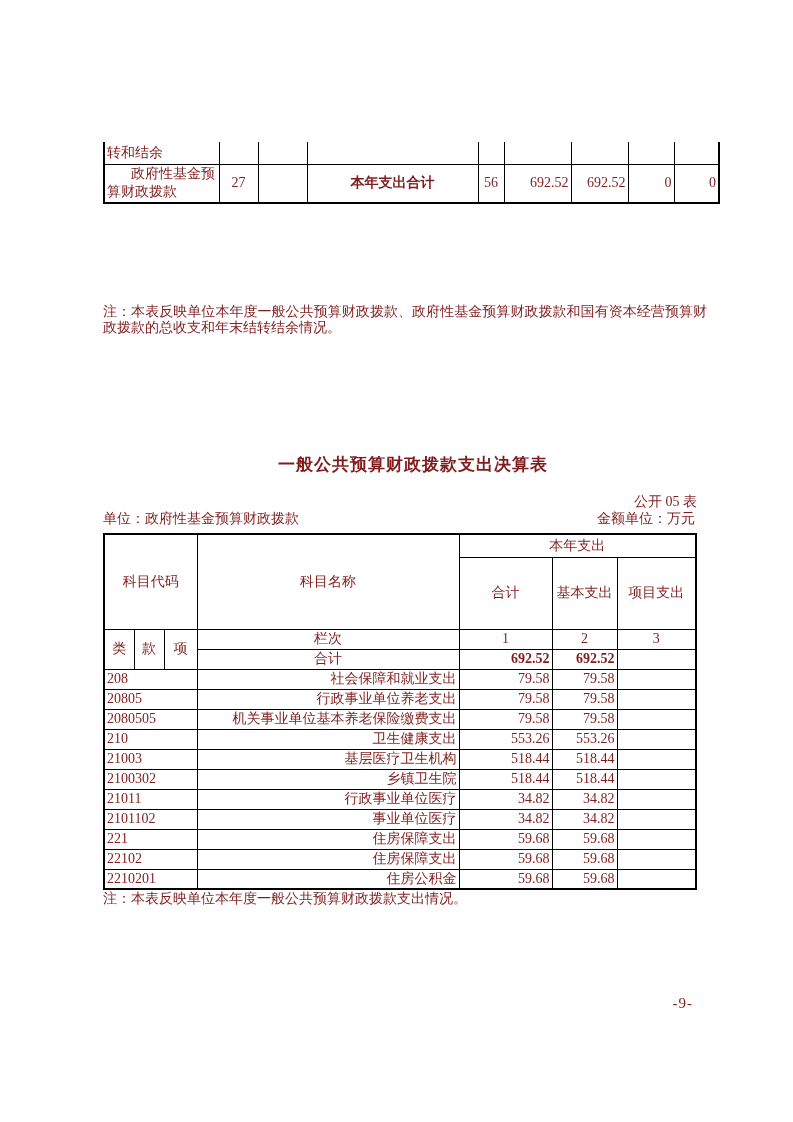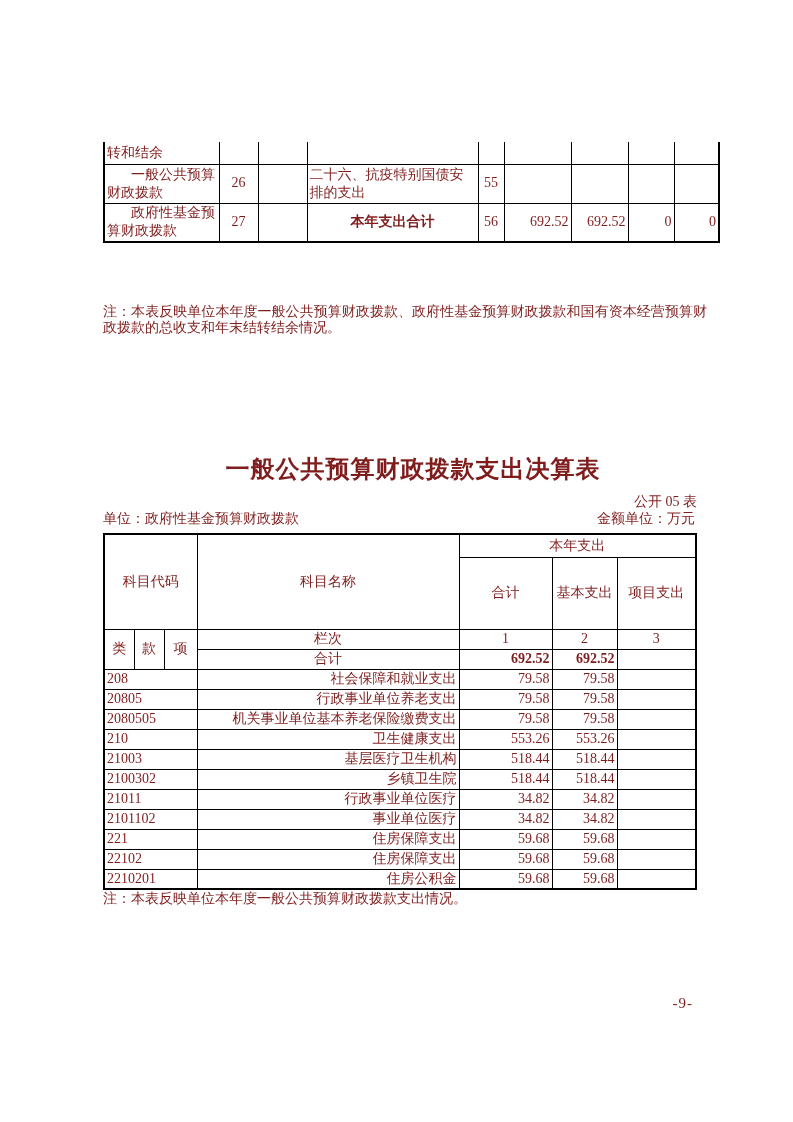--- a/index.html
+++ b/index.html
@@ -24,21 +24,21 @@
   .ctr{text-align:center;}
   .num{text-align:right;}
   .b{font-weight:bold;}
 
   .note{position:absolute;left:103px;width:604px;line-height:16px;text-align:justify;}
   .note1{top:304px;}
   .note2{top:891px;width:592px;}
 
   .title{
     position:absolute;left:103px;top:453px;width:620px;margin:0;text-align:center;
-    font-family:"Liberation Sans","DejaVu Sans",sans-serif;font-size:24px;font-weight:700;letter-spacing:1px;
+    font-family:"Liberation Sans","DejaVu Sans",sans-serif;font-size:17px;font-weight:700;letter-spacing:1px;
   }
   .tablecode{position:absolute;top:493px;right:96px;}
   .metarow{position:absolute;top:510px;left:103px;width:592px;display:flex;justify-content:space-between;}
 
   
   .t2{position:absolute;left:103px;top:533px;width:592px;border:2px solid #000;}
   .t2 tr.ha{height:23px;}
   .t2 tr.hb{height:72px;}
   .t2 tr.hc{height:20px;}
   .t2 tr.hd{height:20px;}
@@ -71,31 +71,20 @@
       <td class="lbl">转和结余</td>
       <td class="ctr"></td>
       <td class="num"></td>
       <td class="lbl"></td>
       <td class="ctr"></td>
       <td class="num"></td>
       <td class="num"></td>
       <td class="num"></td>
       <td class="num"></td>
     </tr>
-    <tr class="r1">
-      <td class="lbl ti">一般公共预算财政拨款</td>
-      <td class="ctr">26</td>
-      <td class="num"></td>
-      <td class="lbl">二十六、抗疫特别国债安排的支出</td>
-      <td class="ctr">55</td>
-      <td class="num"></td>
-      <td class="num"></td>
-      <td class="num"></td>
-      <td class="num"></td>
-    </tr>
     <tr class="r2">
       <td class="lbl ti">政府性基金预算财政拨款</td>
       <td class="ctr">27</td>
       <td class="num"></td>
       <td class="ctr b">本年支出合计</td>
       <td class="ctr">56</td>
       <td class="num">692.52</td>
       <td class="num">692.52</td>
       <td class="num">0</td>
       <td class="num">0</td>

